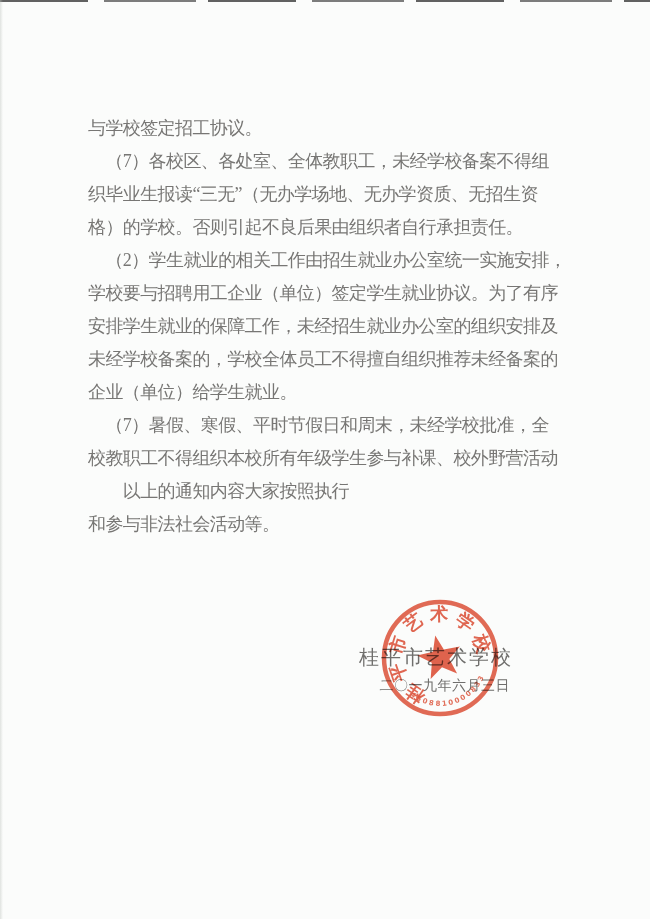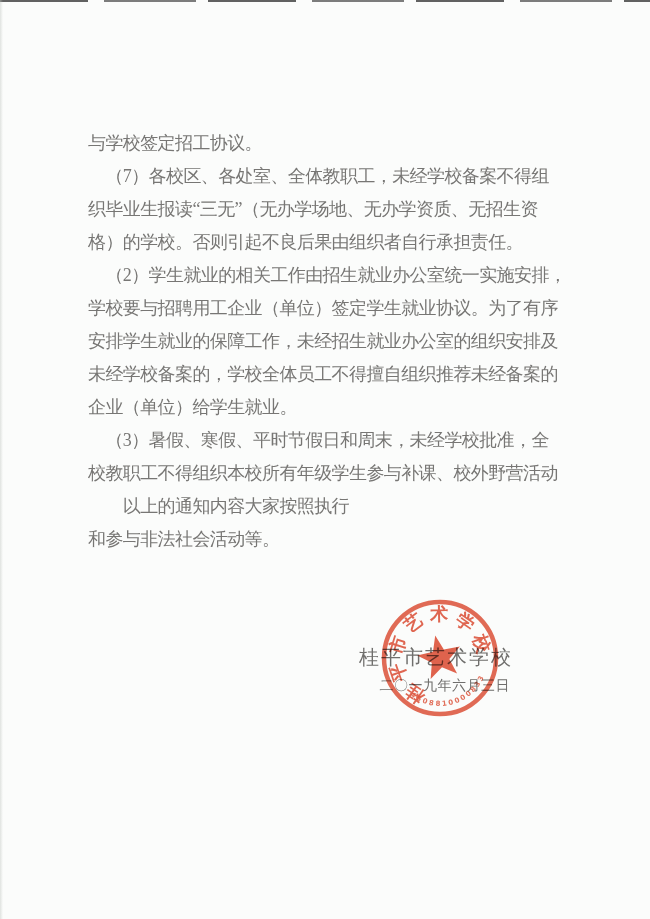--- a/index.html
+++ b/index.html
@@ -21,21 +21,20 @@
     position:absolute;top:0;left:0;width:3px;height:919px;
     background:linear-gradient(90deg, rgba(190,196,190,.45), rgba(190,196,190,0));
   }
   
   .doc-body{
     position:absolute;left:88px;top:112px;width:520px;
     color:#777674;
     font-size:18px;
     line-height:33px;
     letter-spacing:-0.6px;
-    margin-top:15px;
   }
   .doc-line{white-space:pre;}
   
   .sig-name{
     position:absolute;top:644px;right:137px;
     color:#6f6e6c;font-size:20px;letter-spacing:2px;white-space:pre;
   }
   .sig-date{
     position:absolute;top:677px;right:140px;
     color:#6f6e6c;font-size:14px;letter-spacing:0.5px;white-space:pre;
@@ -64,21 +63,21 @@
 <div class="doc-body">
   <div class="doc-line">与学校签定招工协议。</div>
   <div class="doc-line">　（7）各校区、各处室、全体教职工，未经学校备案不得组</div>
   <div class="doc-line">织毕业生报读“三无”（无办学场地、无办学资质、无招生资</div>
   <div class="doc-line">格）的学校。否则引起不良后果由组织者自行承担责任。</div>
   <div class="doc-line">　（2）学生就业的相关工作由招生就业办公室统一实施安排，</div>
   <div class="doc-line">学校要与招聘用工企业（单位）签定学生就业协议。为了有序</div>
   <div class="doc-line">安排学生就业的保障工作，未经招生就业办公室的组织安排及</div>
   <div class="doc-line">未经学校备案的，学校全体员工不得擅自组织推荐未经备案的</div>
   <div class="doc-line">企业（单位）给学生就业。</div>
-  <div class="doc-line">　（3）暑假、寒假、平时节假日和周末，未经学校批准，全</div>
+  <div class="doc-line">　（7）暑假、寒假、平时节假日和周末，未经学校批准，全</div>
   <div class="doc-line">校教职工不得组织本校所有年级学生参与补课、校外野营活动</div>
   <div class="doc-line">　　以上的通知内容大家按照执行</div>
   <div class="doc-line">和参与非法社会活动等。</div>
 </div>
 
 <div class="sig-name">桂平市艺术学校</div>
 <div class="sig-date">二〇一九年六月三日</div>
 
 <svg class="seal" viewBox="-75 -75 150 150" xmlns="http://www.w3.org/2000/svg">
 

